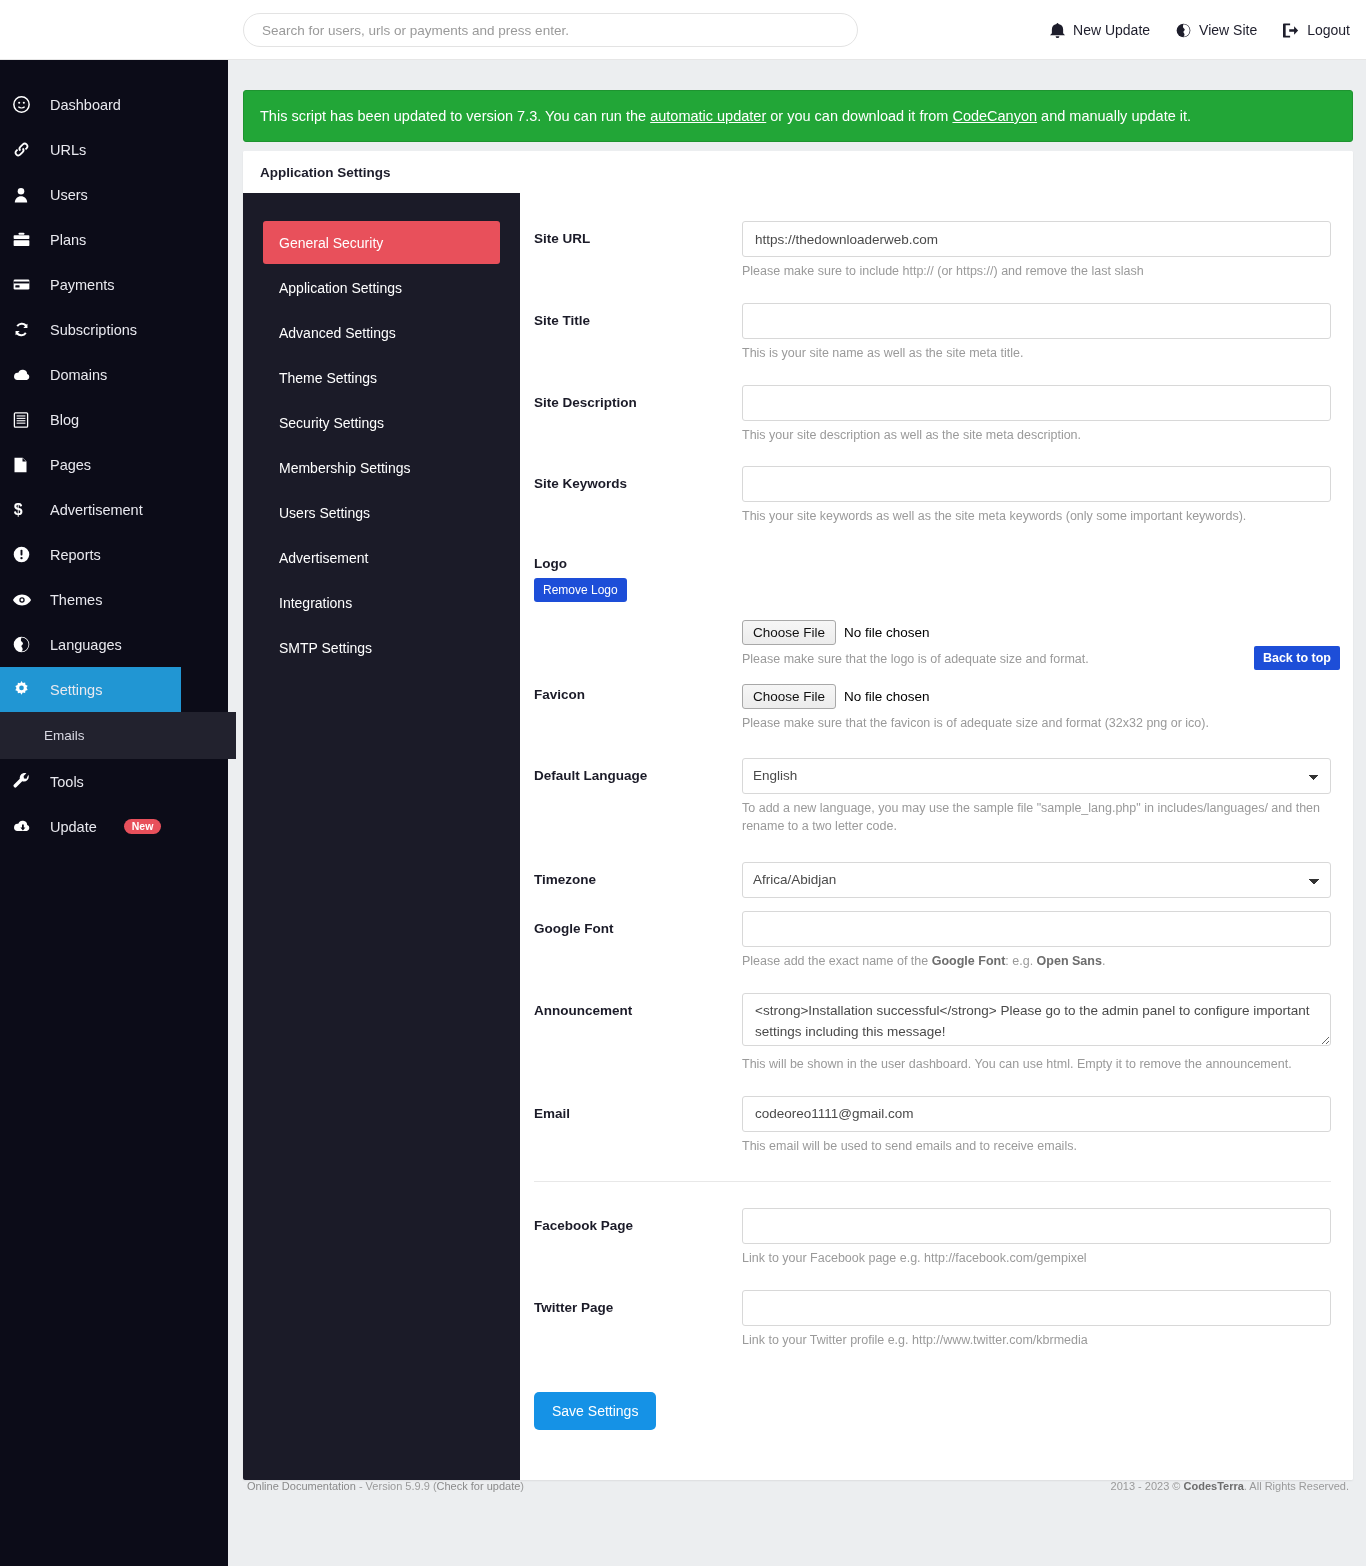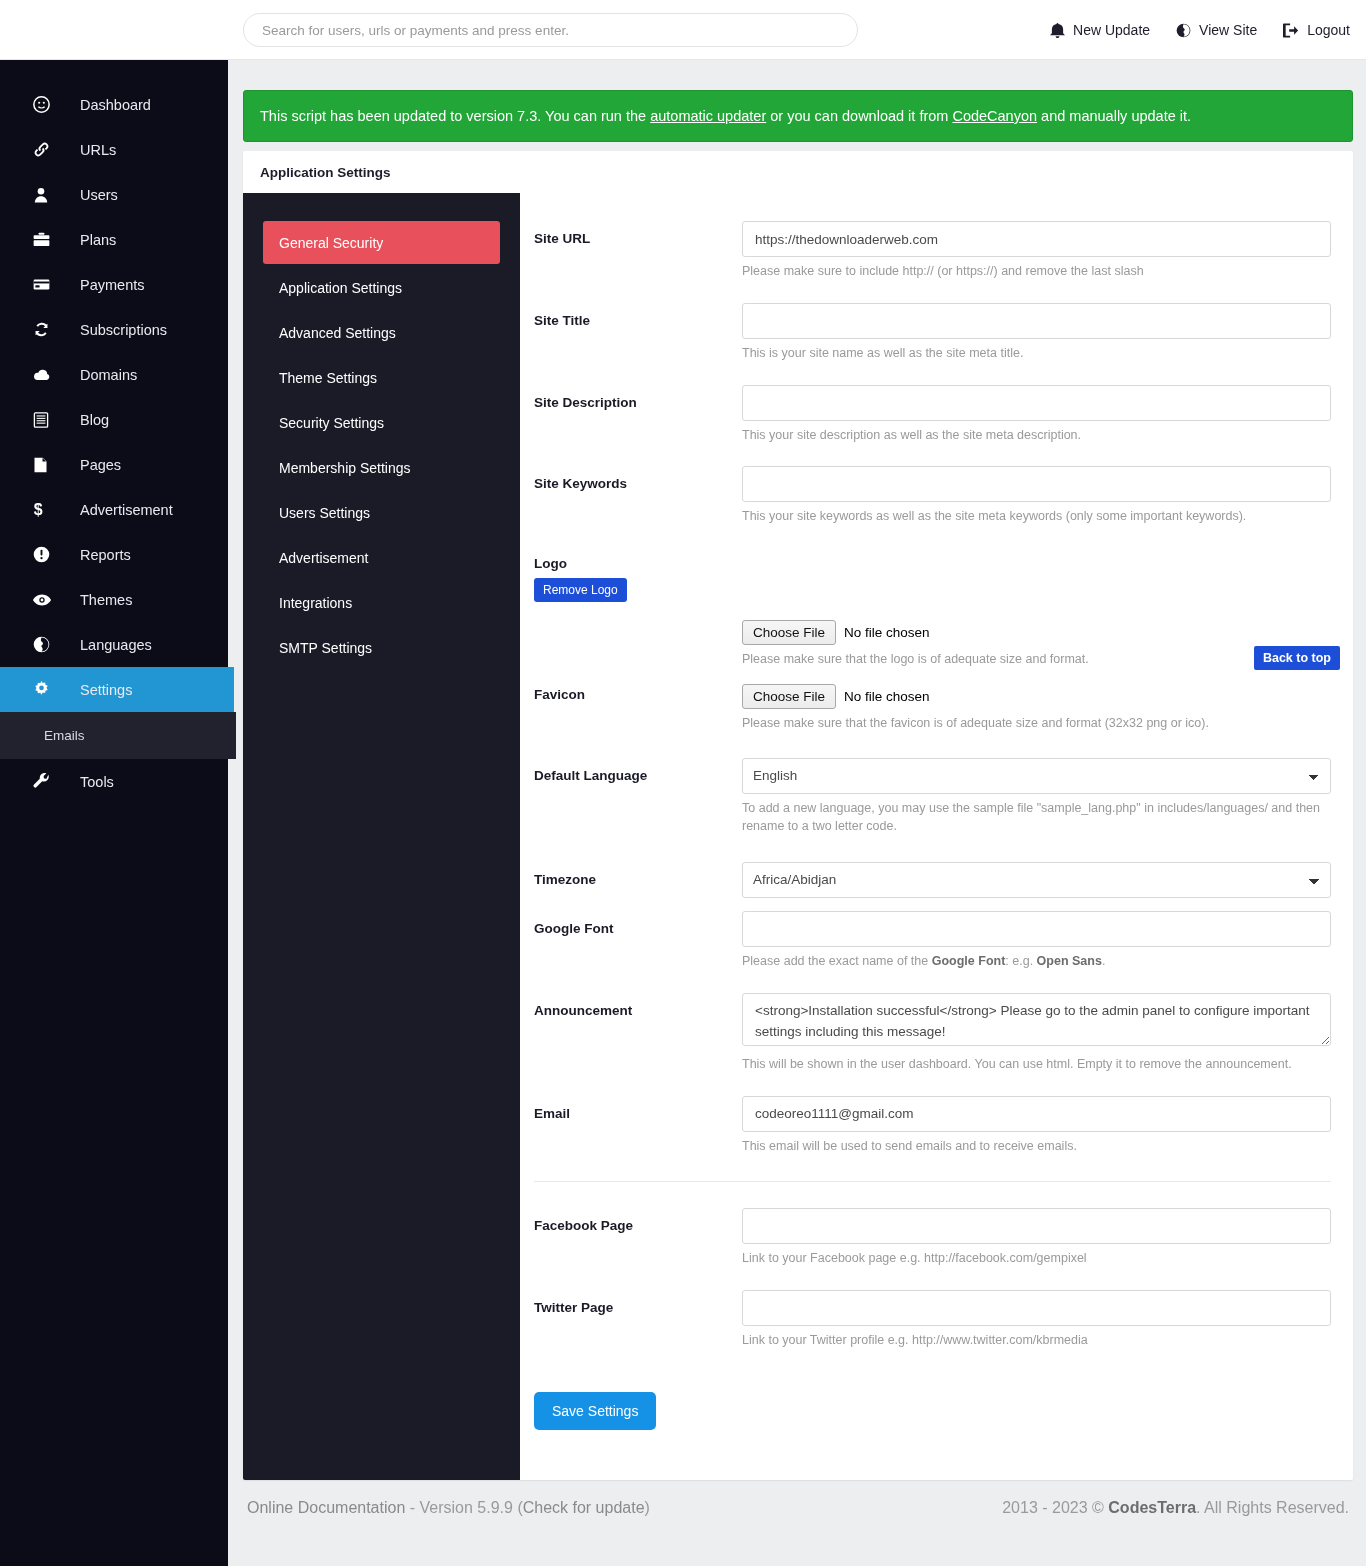--- a/index.html
+++ b/index.html
@@ -53,35 +53,35 @@
   .sidebar {
     position: absolute; top: 60px; left: 0;
     width: 228px; min-height: 1506px;
     background: #0c0c18;
     z-index: 20;
     padding-top: 22px;
   }
   .nav-item {
     display: flex; align-items: center;
     height: 45px;
-    padding-left: 33px;
-    gap: 27px;
+    padding-left: 13px;
+    gap: 17px;
     color: #e9e9ef;
     font-size: 14.5px;
     cursor: pointer;
     text-decoration: none;
     position: relative;
   }
   .nav-item .nav-icon {
     width: 20px; display:flex; align-items:center; justify-content:flex-start;
     flex: 0 0 20px;
   }
   .nav-item.active {
     background: #2196d3;
-    width: 234px;
+    width: 181px;
   }
   .nav-sub {
     background: #22222e;
     width: 236px;
     height: 47px;
     display: flex; align-items: center;
     padding-left: 44px;
     color: #d8d8e2;
     font-size: 13.5px;
     cursor: pointer;
@@ -261,23 +261,23 @@
     color: #ffffff;
     font-size: 12.5px;
     padding: 5px 9px;
     border-radius: 2px;
     cursor: pointer;
     z-index: 25;
     font-weight: bold;
   }
 
   .footer {
-    display: flex; align-items: center; justify-content: space-between;
+    display: flex; justify-content: space-between;
     height: 56px;
-    font-size: 16px;
+    font-size: 11px;
     color: #9a9a9a;
     padding: 0 4px;
   }
   .footer a { color: #8a8a8a; text-decoration: none; }
   .footer .fbold { color: #6d6d6d; font-weight: bold; }
 </style>
 </head>
 <body>
 
 <div class="topbar">
@@ -467,20 +467,30 @@
 
   <a class="nav-item">
     <span class="nav-icon">
       <svg width="17" height="17" viewBox="0 0 16 16">
           <path fill="#fff" d="M14.4 1.6a4.6 4.6 0 0 1-5.7 6.2L3.3 13.2a1.6 1.6 0 0 1-2.3-2.3L6.4 5.4A4.6 4.6 0 0 1 12.6.3L10 2.8l.3 2.4 2.4.3z"></path>
         </svg>
     </span>
     <span>Tools</span>
   </a>
 
+  <a class="nav-item">
+    <span class="nav-icon">
+      <svg width="18" height="16" viewBox="0 0 18 14">
+          <path fill="#fff" d="M14.2 5.1A4.6 4.6 0 0 0 5.3 3.8 3.6 3.6 0 0 0 4 10.9h10a3 3 0 0 0 .2-5.8z"></path>
+          <path fill="#0c0c18" d="M9 4.4h1.8v3.1h1.6L9.9 10.6 7.4 7.5H9z"></path>
+        </svg>
+    </span>
+    <span>Update</span>
+    <span class="badge-new">New</span>
+  </a>
 </nav>
 
 <div class="main">
 
   <div class="alert-green">
     <span>This script has been updated to version 7.3. You can run the </span><a>automatic updater</a><span> or you can download it from </span><a>CodeCanyon</a><span> and manually update it.</span>
   </div>
 
   <div class="card">
     <div class="card-head">Application Settings</div>

